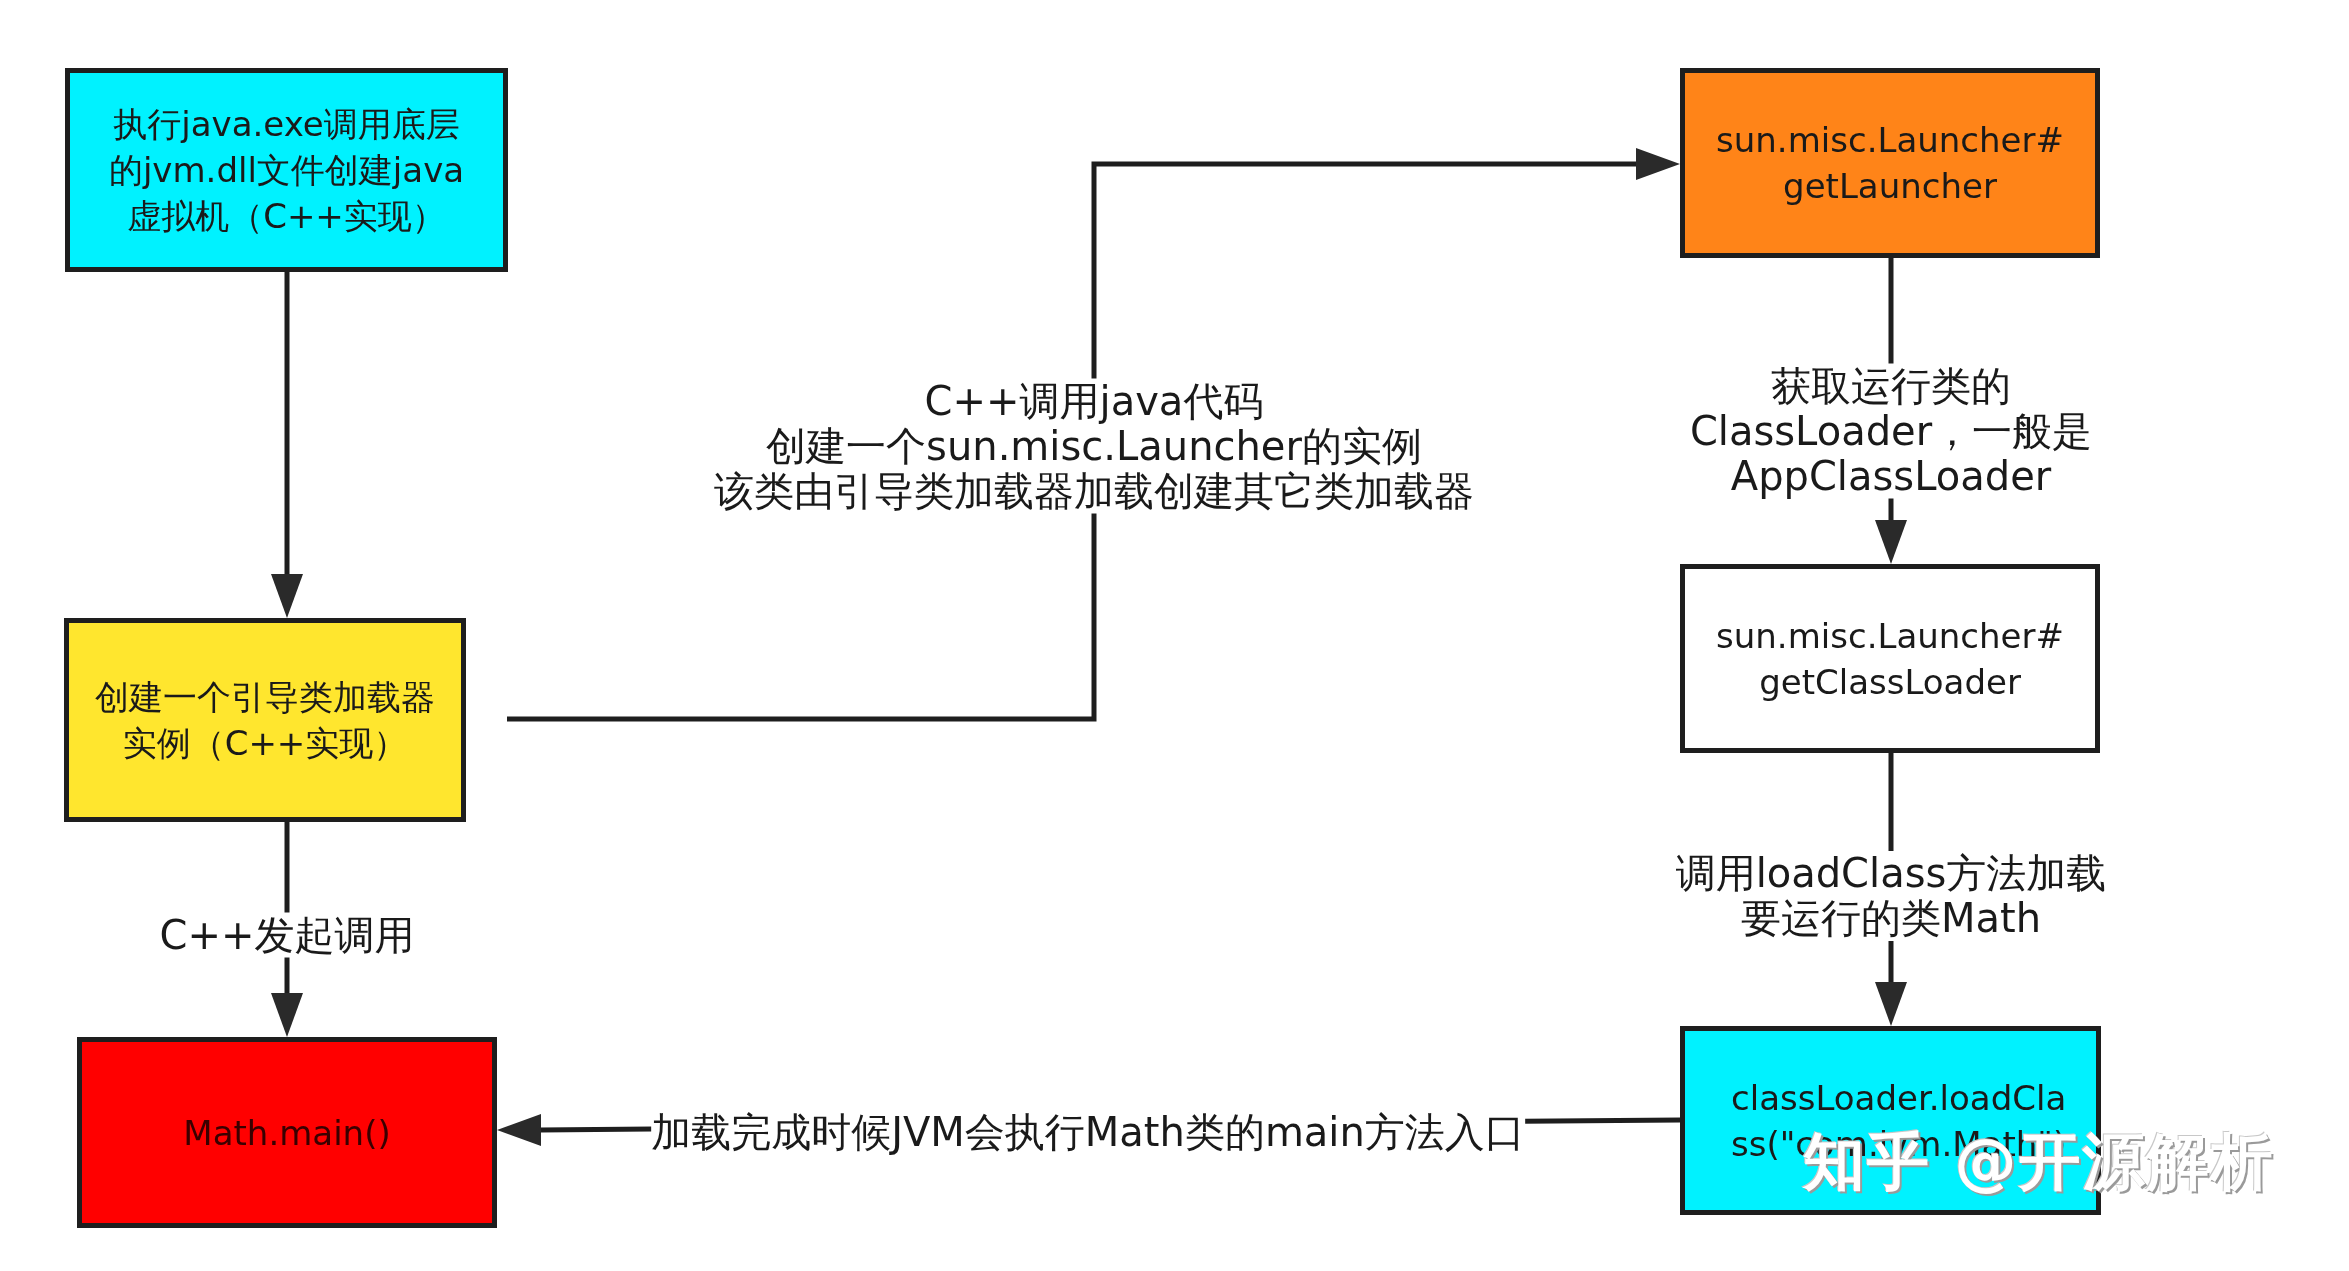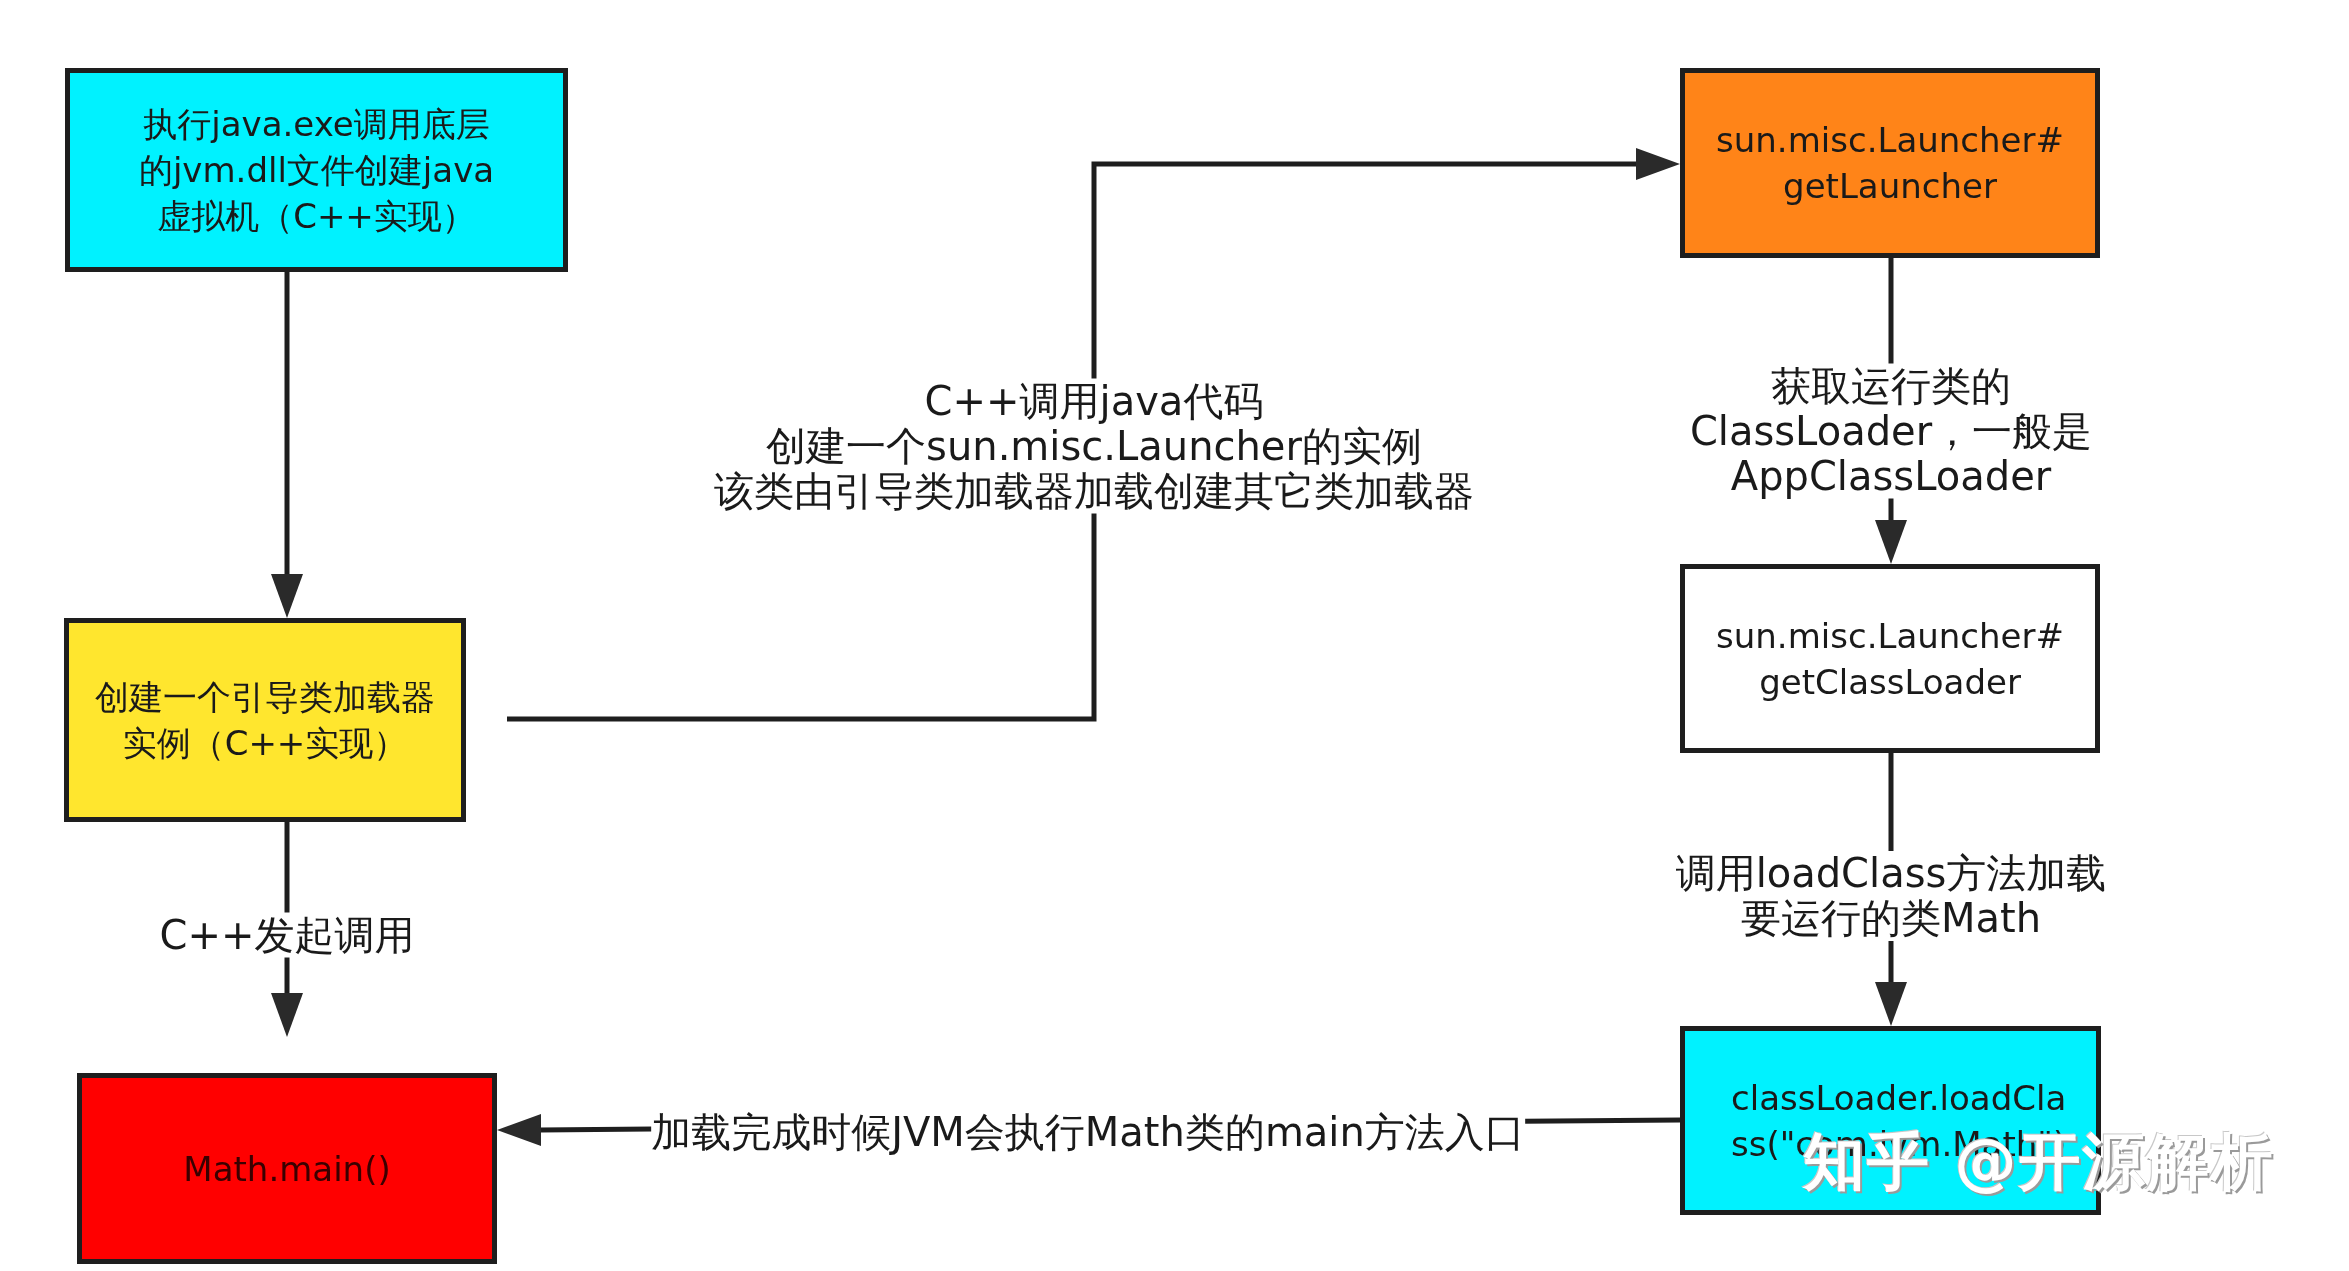--- a/index.html
+++ b/index.html
@@ -49,32 +49,32 @@
     <line x1="1891" y1="753" x2="1891" y2="984" stroke="#1e1e1e" stroke-width="5"></line>
     <polygon points="1875,982 1907,982 1891,1026" fill="#2a2a2a"></polygon>
   </g>
 
   <g>
     <line x1="1680" y1="1120" x2="540" y2="1130" stroke="#1e1e1e" stroke-width="5"></line>
     <polygon points="541,1114 541,1146 497,1130" fill="#2a2a2a"></polygon>
   </g>
 </svg>
 
-<div class="node" id="n1" style="left: 65px; top: 68px; width: 503px; height: 204px; background: rgb(0, 242, 255);">
+<div class="node" id="n1" style="left: 65px; top: 68px; width: 443px; height: 204px; background: rgb(0, 242, 255);">
   <span>执行java.exe调用底层
 的jvm.dll文件创建java
 虚拟机（C++实现）</span>
 </div>
 
 <div class="node" id="n2" style="left: 64px; top: 618px; width: 402px; height: 204px; background: rgb(255, 230, 46);">
   <span>创建一个引导类加载器
 实例（C++实现）</span>
 </div>
 
-<div class="node" id="n3" style="left: 77px; top: 1037px; width: 420px; height: 191px; color: rgb(58, 0, 0); background: rgb(255, 0, 0); margin-top: 36px;">
+<div class="node" id="n3" style="left: 77px; top: 1037px; width: 420px; height: 191px; color: rgb(58, 0, 0); background: rgb(255, 0, 0);">
   <span>Math.main()</span>
 </div>
 
 <div class="node" id="n4" style="left: 1680px; top: 68px; width: 420px; height: 190px; background: rgb(255, 132, 24);">
   <span>sun.misc.Launcher#
 getLauncher</span>
 </div>
 
 <div class="node" id="n5" style="left: 1680px; top: 564px; width: 420px; height: 189px; background: rgb(255, 255, 255);">
   <span>sun.misc.Launcher#

